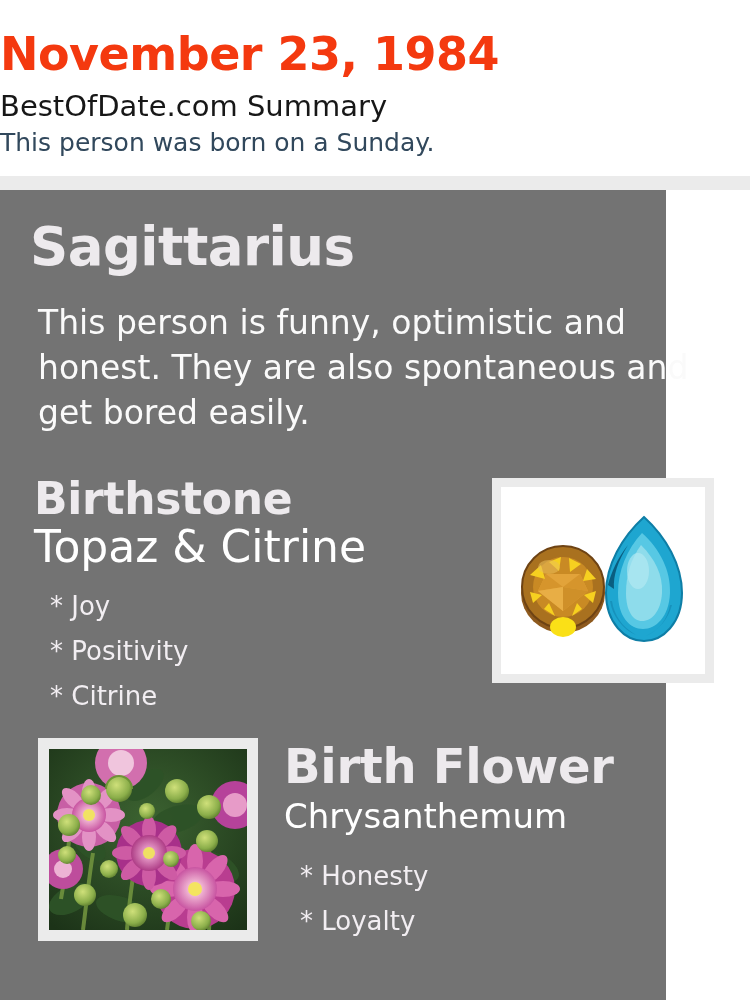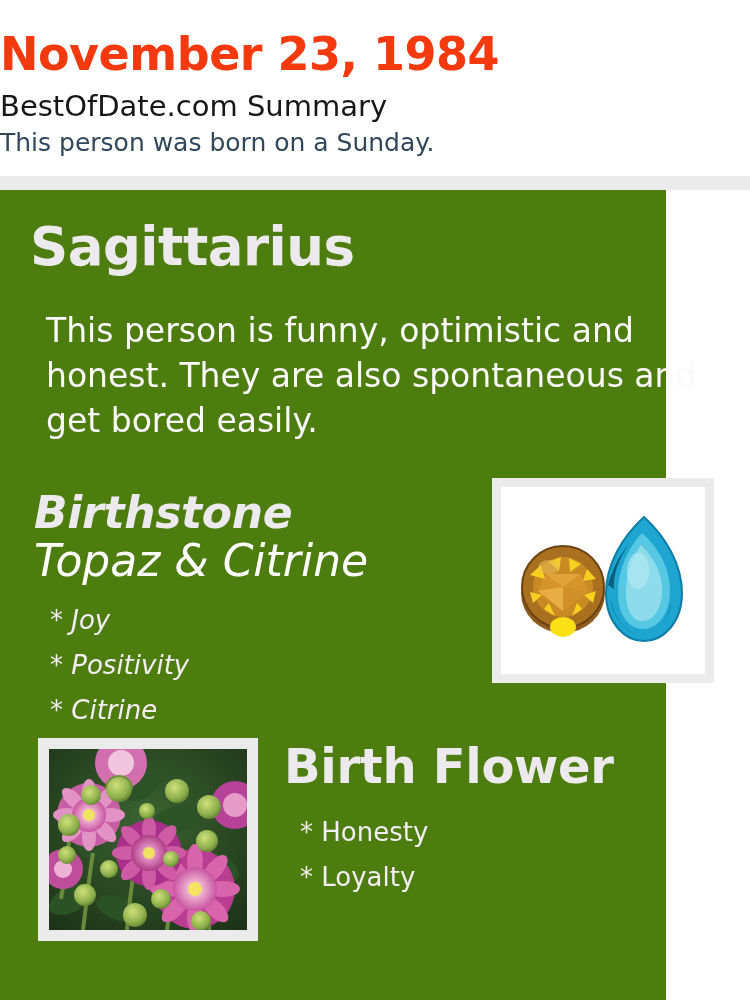--- a/index.html
+++ b/index.html
@@ -62,55 +62,54 @@
     height: 14px;
     background: #EBEBEB;
   }
 
   
   .body-panel {
     position: absolute;
     left: 0; top: 190px;
     width: 666px;
     height: 810px;
-    background: #4d7c0f;
+    background: #737373;
     box-sizing: border-box;
   }
 
   .zodiac-name {
     position: absolute;
     left: 30px;
     top: 28px;
     margin: 0;
     font-size: 53px;
     line-height: 58px;
     font-weight: bold;
     color: #EDEAED;
     letter-spacing: -0.5px;
   }
   .zodiac-desc {
     position: absolute;
     left: 30px;
     top: 102px;
     width: 700px;
-    margin: 16px;
+    margin: 8px;
     font-size: 33px;
     line-height: 45px;
     font-weight: normal;
     color: #FAFAFA;
   }
 
   
   .birthstone-block {
     position: absolute;
     left: 0;
-    top: 296px;
+    top: 282px;
     width: 750px;
     height: 230px;
-    font-style: italic;
   }
   .birthstone-text {
     position: absolute;
     left: 34px;
     top: 0;
     width: 440px;
   }
   .section-heading {
     margin: 0;
     font-size: 44px;
@@ -223,20 +222,21 @@
           <li>* Joy</li>
           <li>* Positivity</li>
           <li>* Citrine</li>
         </ul>
       </div>
     </div>
 
     <div class="flower-block">
       <div class="flower-text">
         <h3 class="section-heading flower-heading">Birth Flower</h3>
+        <div class="section-subheading flower-sub">Chrysanthemum</div>
         <ul class="trait-list flower-traits">
           <li>* Honesty</li>
           <li>* Loyalty</li>
         </ul>
       </div>
     </div>
 
   </div>
 
   <div class="photo-frame frame-stone">

